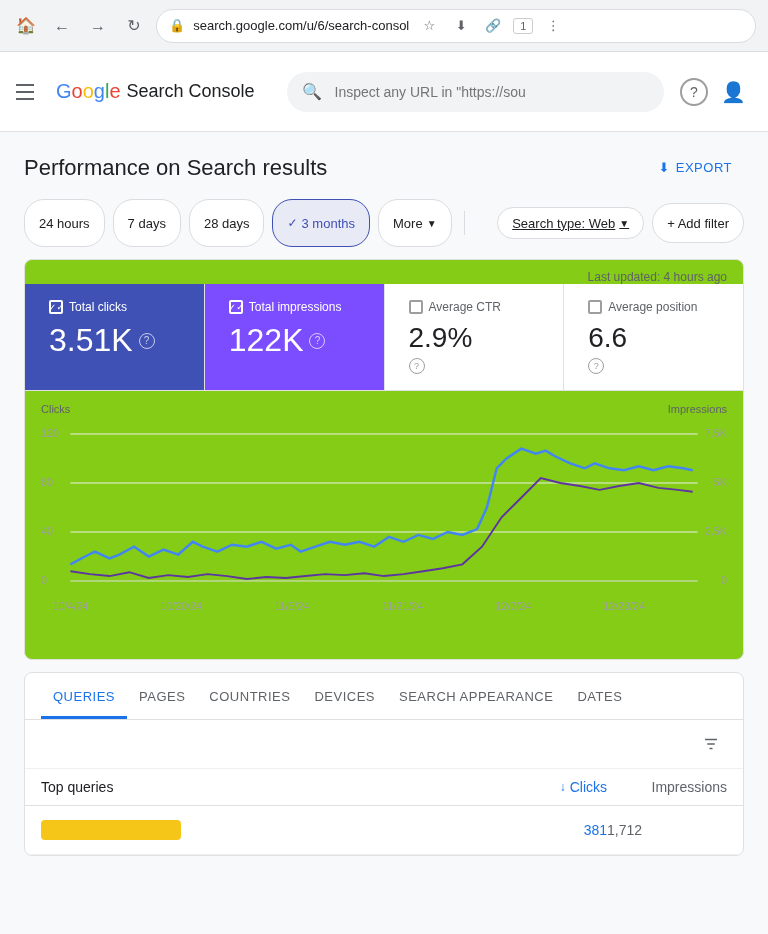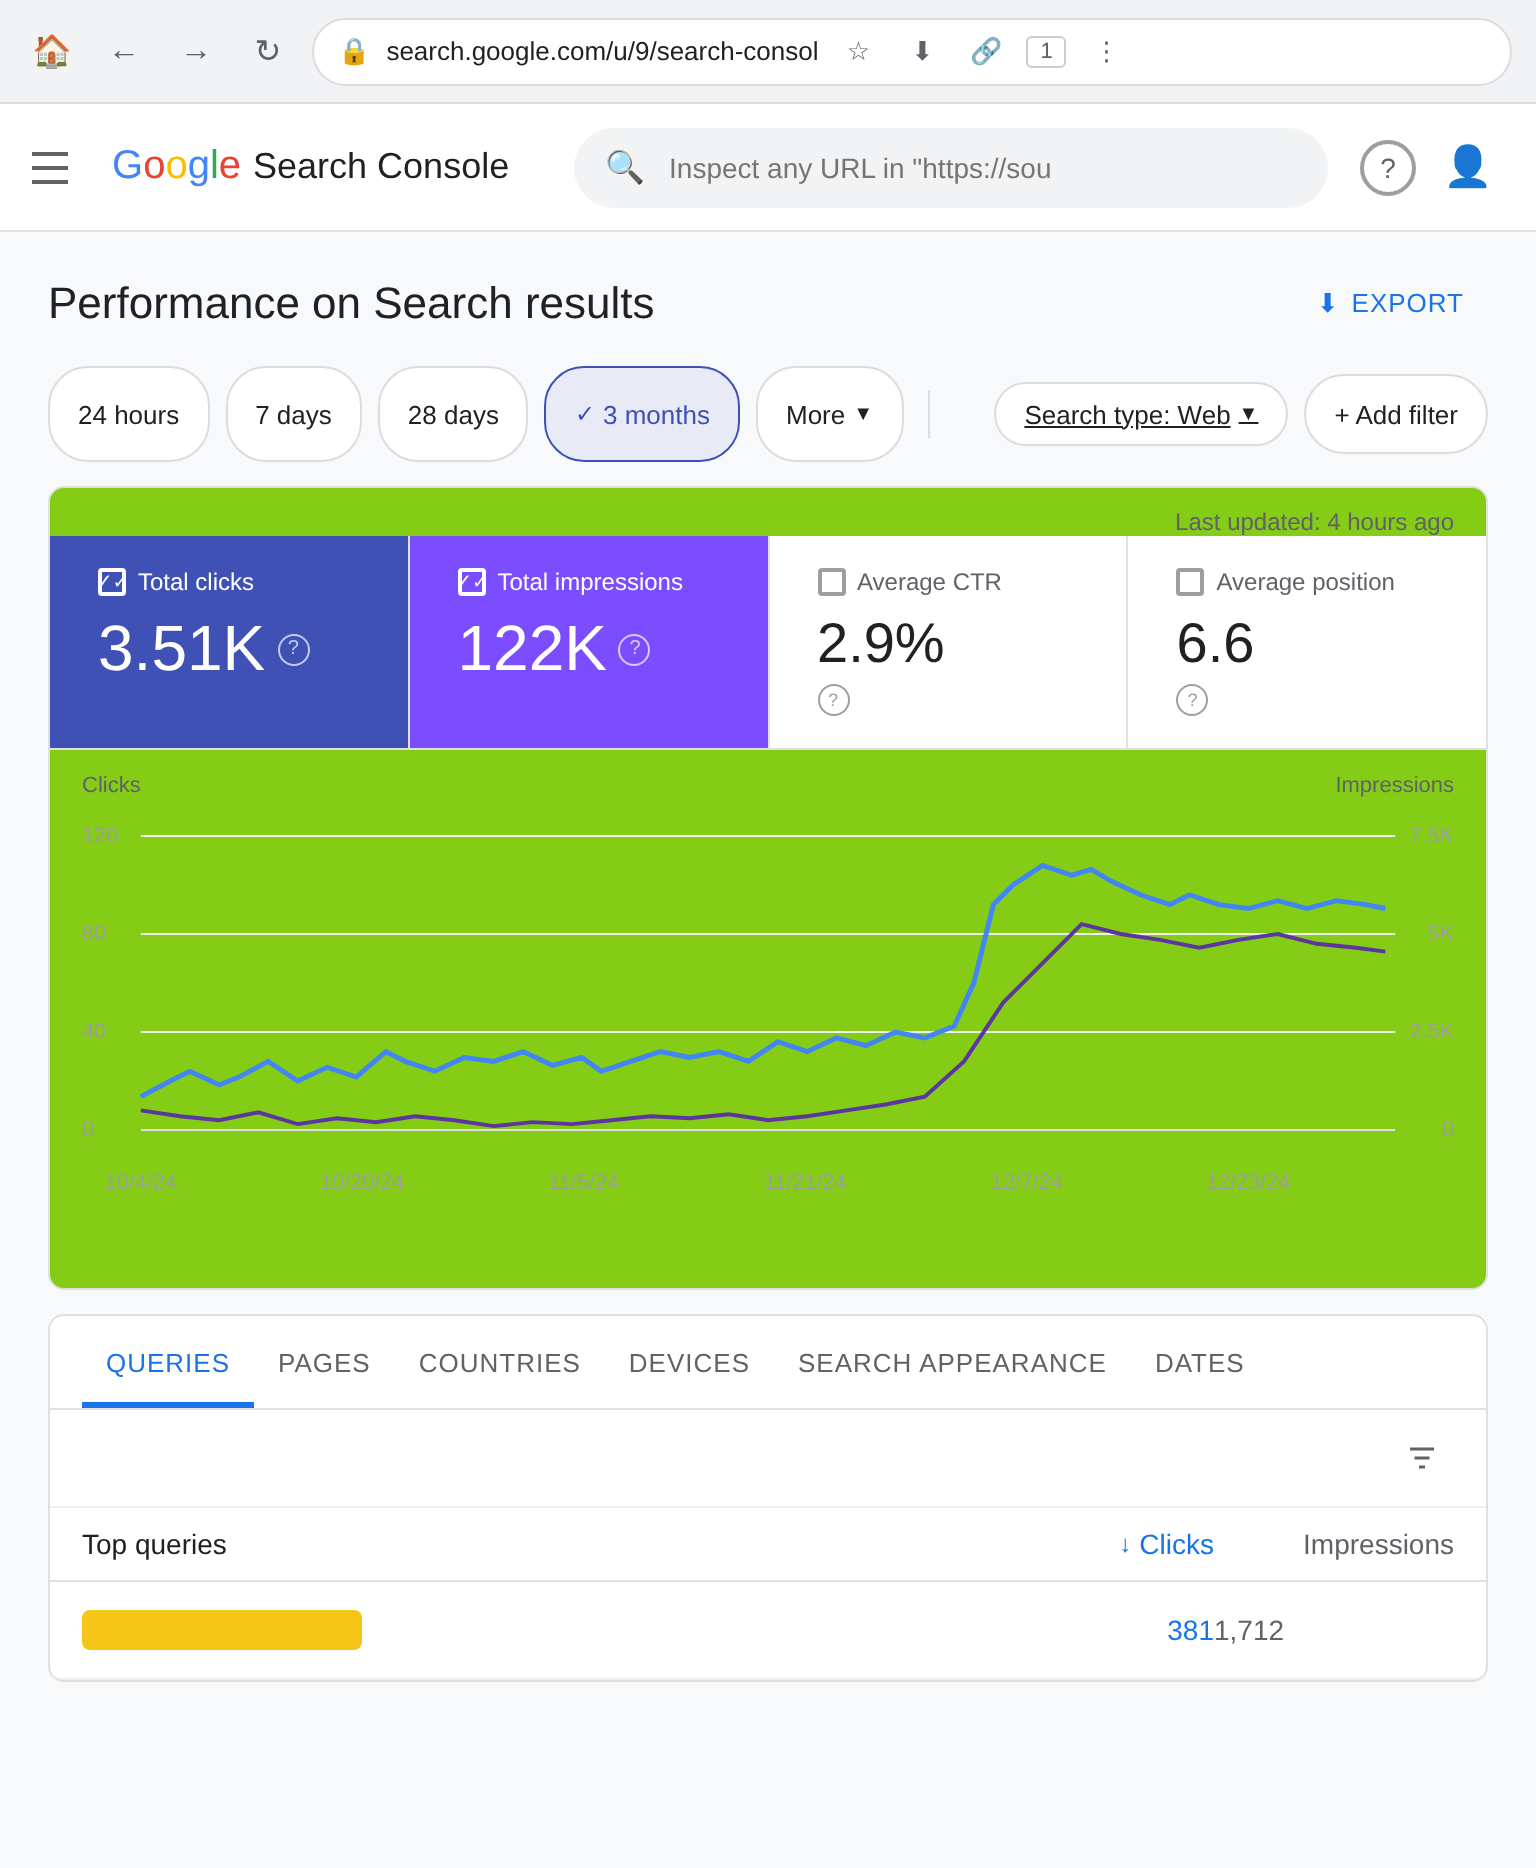--- a/index.html
+++ b/index.html
@@ -29,21 +29,21 @@
       gap: 8px;
       font-size: 13px;
       color: #202124;
     }
     .address-bar-icons { display: flex; gap: 8px; align-items: center; color: #5f6368; }
     .addr-icon { width: 24px; height: 24px; display: flex; align-items: center; justify-content: center; cursor: pointer; border-radius: 50%; }
 
     
     .app-header {
       background: white;
-      height: 64px;
+      height: 80px;
       display: flex;
       align-items: center;
       padding: 0 16px;
       gap: 16px;
       border-bottom: 1px solid #e0e0e0;
     }
     .hamburger { width: 24px; height: 24px; display: flex; flex-direction: column; gap: 5px; justify-content: center; cursor: pointer; }
     .hamburger span { width: 18px; height: 2px; background: #5f6368; display: block; }
     .logo { display: flex; align-items: center; gap: 6px; font-size: 20px; font-weight: 400; }
     .header-search {
@@ -258,21 +258,21 @@
 
 <div class="browser-bar">
   <div class="browser-nav-icons">
     <div class="nav-icon">🏠</div>
     <div class="nav-icon">←</div>
     <div class="nav-icon">→</div>
     <div class="nav-icon">↻</div>
   </div>
   <div class="address-bar">
     <span style="color:#5f6368; font-size:13px;">🔒</span>
-    <span style="font-size:13px; color:#202124;">search.google.com/u/9/search-consol</span>
+    <span style="font-size:13px; color:#202124;">search.google.com/u/6/search-consol</span>
     <div class="address-bar-icons">
       <div class="addr-icon">☆</div>
       <div class="addr-icon">⬇</div>
       <div class="addr-icon">🔗</div>
       <div class="addr-icon" style="font-size:11px; border:1px solid #ccc; border-radius:3px; width:20px; height:16px;">1</div>
       <div class="addr-icon">⋮</div>
     </div>
   </div>
 </div>
 

